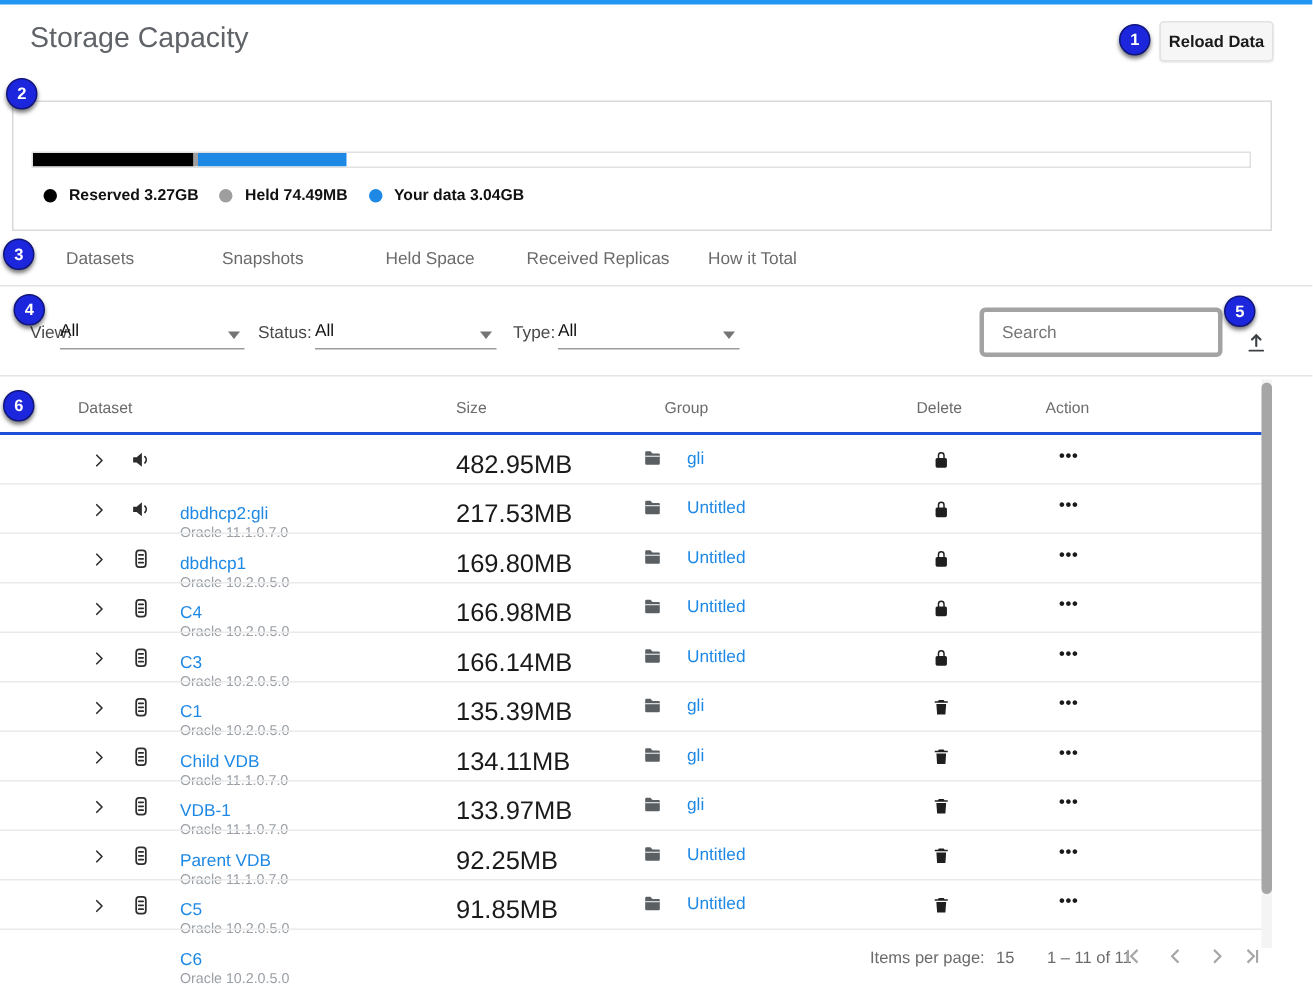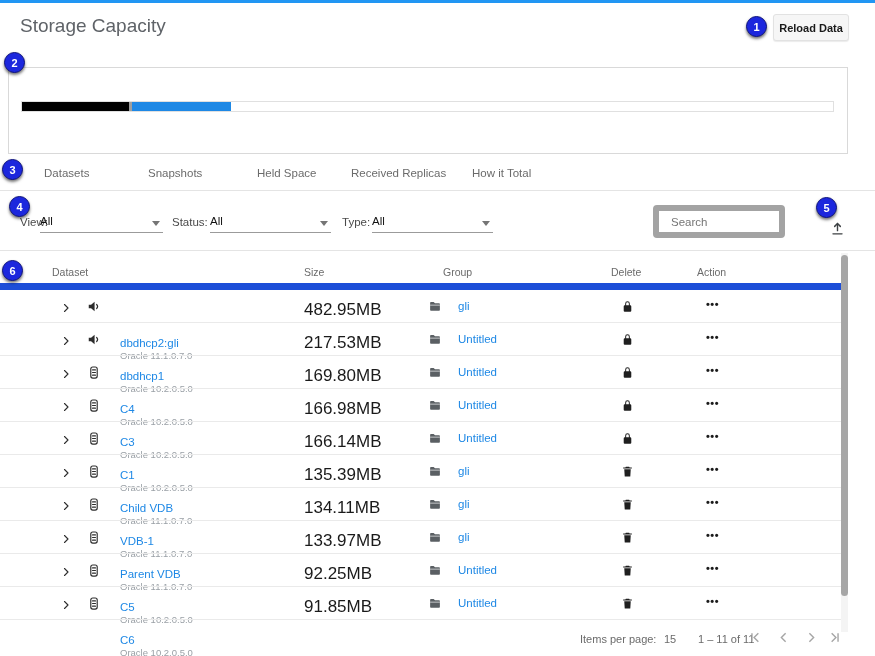--- a/index.html
+++ b/index.html
@@ -55,29 +55,29 @@
   .filters { position:absolute; left:0; top:191px; width:875px; height:60px; border-bottom:1px solid #e4e4e4;padding-left:32px; }
   .filter-label { position:absolute; top:25px; font-size:11.5px; color:#4a4a4a; }
   .fl-0 { left:20px; } .fl-1 { left:172px; } .fl-2 { left:342px; }
   .filter-select { position:absolute; top:21px; height:21px; border-bottom:1px solid #9b9b9b;
                    font-size:11.5px; color:#111; cursor:pointer;text-align:center; }
   .fs-0 { left:40px; width:123px; } .fs-1 { left:210px; width:121px; } .fs-2 { left:372px; width:121px; }
   .filter-select .val { position:absolute; left:0; top:3px; }
   .dd-arrow { position:absolute; right:3px; top:9px; width:0; height:0;
               border-left:4.5px solid transparent; border-right:4.5px solid transparent;
               border-top:5px solid #757575; }
-  .search-box { position:absolute; left:653px; top:14px; width:132px; height:33px;
-                border:6px solid #a3a3a3; border-radius:4px; background:#fff; }
+  .search-box { position:absolute; left:653px; top:14px; width:162px; height:33px;
+                border:3px solid #a3a3a3; border-radius:4px; background:#fff; }
   .search-box input { width:100%; height:100%; border:none; outline:none; background:transparent;
                       padding:0 12px; font-size:11.5px; font-family:"Liberation Sans",sans-serif; color:#333; }
   .search-box input::placeholder { color:#757575; }
   .export-btn { position:absolute; left:829px; top:29px; width:17px; height:17px; cursor:pointer; }
 
   
-  .thead { position:absolute; left:0; top:251px; width:847px; height:39px; border-bottom:7px solid #1d4ed8; }
+  .thead { position:absolute; left:0; top:251px; width:847px; height:39px; border-bottom:2px solid #1d4ed8; }
   .th { position:absolute; top:15px; font-size:10.5px; color:#6b6b6b; cursor:pointer; }
   .th-0 { left:52px; } .th-1 { left:304px; } .th-2 { left:443px; } .th-3 { left:611px; } .th-4 { left:697px; }
 
   .table-body { position:absolute; left:0; top:290px; width:847px; }
   .trow { position:relative; height:33px; border-bottom:1px solid #eaeaea; }
   .chev { position:absolute; left:60px; top:10px; width:12px; height:12px; cursor:pointer; }
   .type-ic { position:absolute; left:87px; top:9px; width:14px; height:15px; }
   .ds-name { position:absolute; left:120px; top:3px; line-height:1.15; }
   .ds-link { font-size:11.5px; font-weight:normal; color:#1e88e5; text-decoration:none; cursor:pointer; display:block;margin-top:44px; }
   .ds-sub { font-size:9.5px; color:#9aa0a6; margin-top:1px; }
@@ -114,20 +114,34 @@
 <div class="badge badge-3">3</div>
 <div class="badge badge-4">4</div>
 <div class="badge badge-5">5</div>
 <div class="badge badge-6">6</div>
 
 <div class="cap-card">
   <div class="cap-bar">
     <div class="seg" style="width: 13.2%; background: rgb(0, 0, 0);"></div>
     <div class="seg" style="width: 0.35%; background: rgb(158, 158, 158);"></div>
     <div class="seg" style="width: 12.2%; background: rgb(30, 136, 229);"></div>
+  </div>
+  <div class="cap-legend">
+    <div class="legend-item">
+      <span class="legend-dot" style="background: rgb(0, 0, 0);"></span>
+      <span><span>Reserved</span> <span>3.27GB</span></span>
+    </div>
+    <div class="legend-item">
+      <span class="legend-dot" style="background: rgb(158, 158, 158);"></span>
+      <span><span>Held</span> <span>74.49MB</span></span>
+    </div>
+    <div class="legend-item">
+      <span class="legend-dot" style="background: rgb(30, 136, 229);"></span>
+      <span><span>Your data</span> <span>3.04GB</span></span>
+    </div>
   </div>
 </div>
 
 <div class="tabs">
   <span class="tab tab-0">Datasets</span>
   <span class="tab tab-1">Snapshots</span>
   <span class="tab tab-2">Held Space</span>
   <span class="tab tab-3">Received Replicas</span>
   <span class="tab tab-4">How it Total</span>
 </div>

